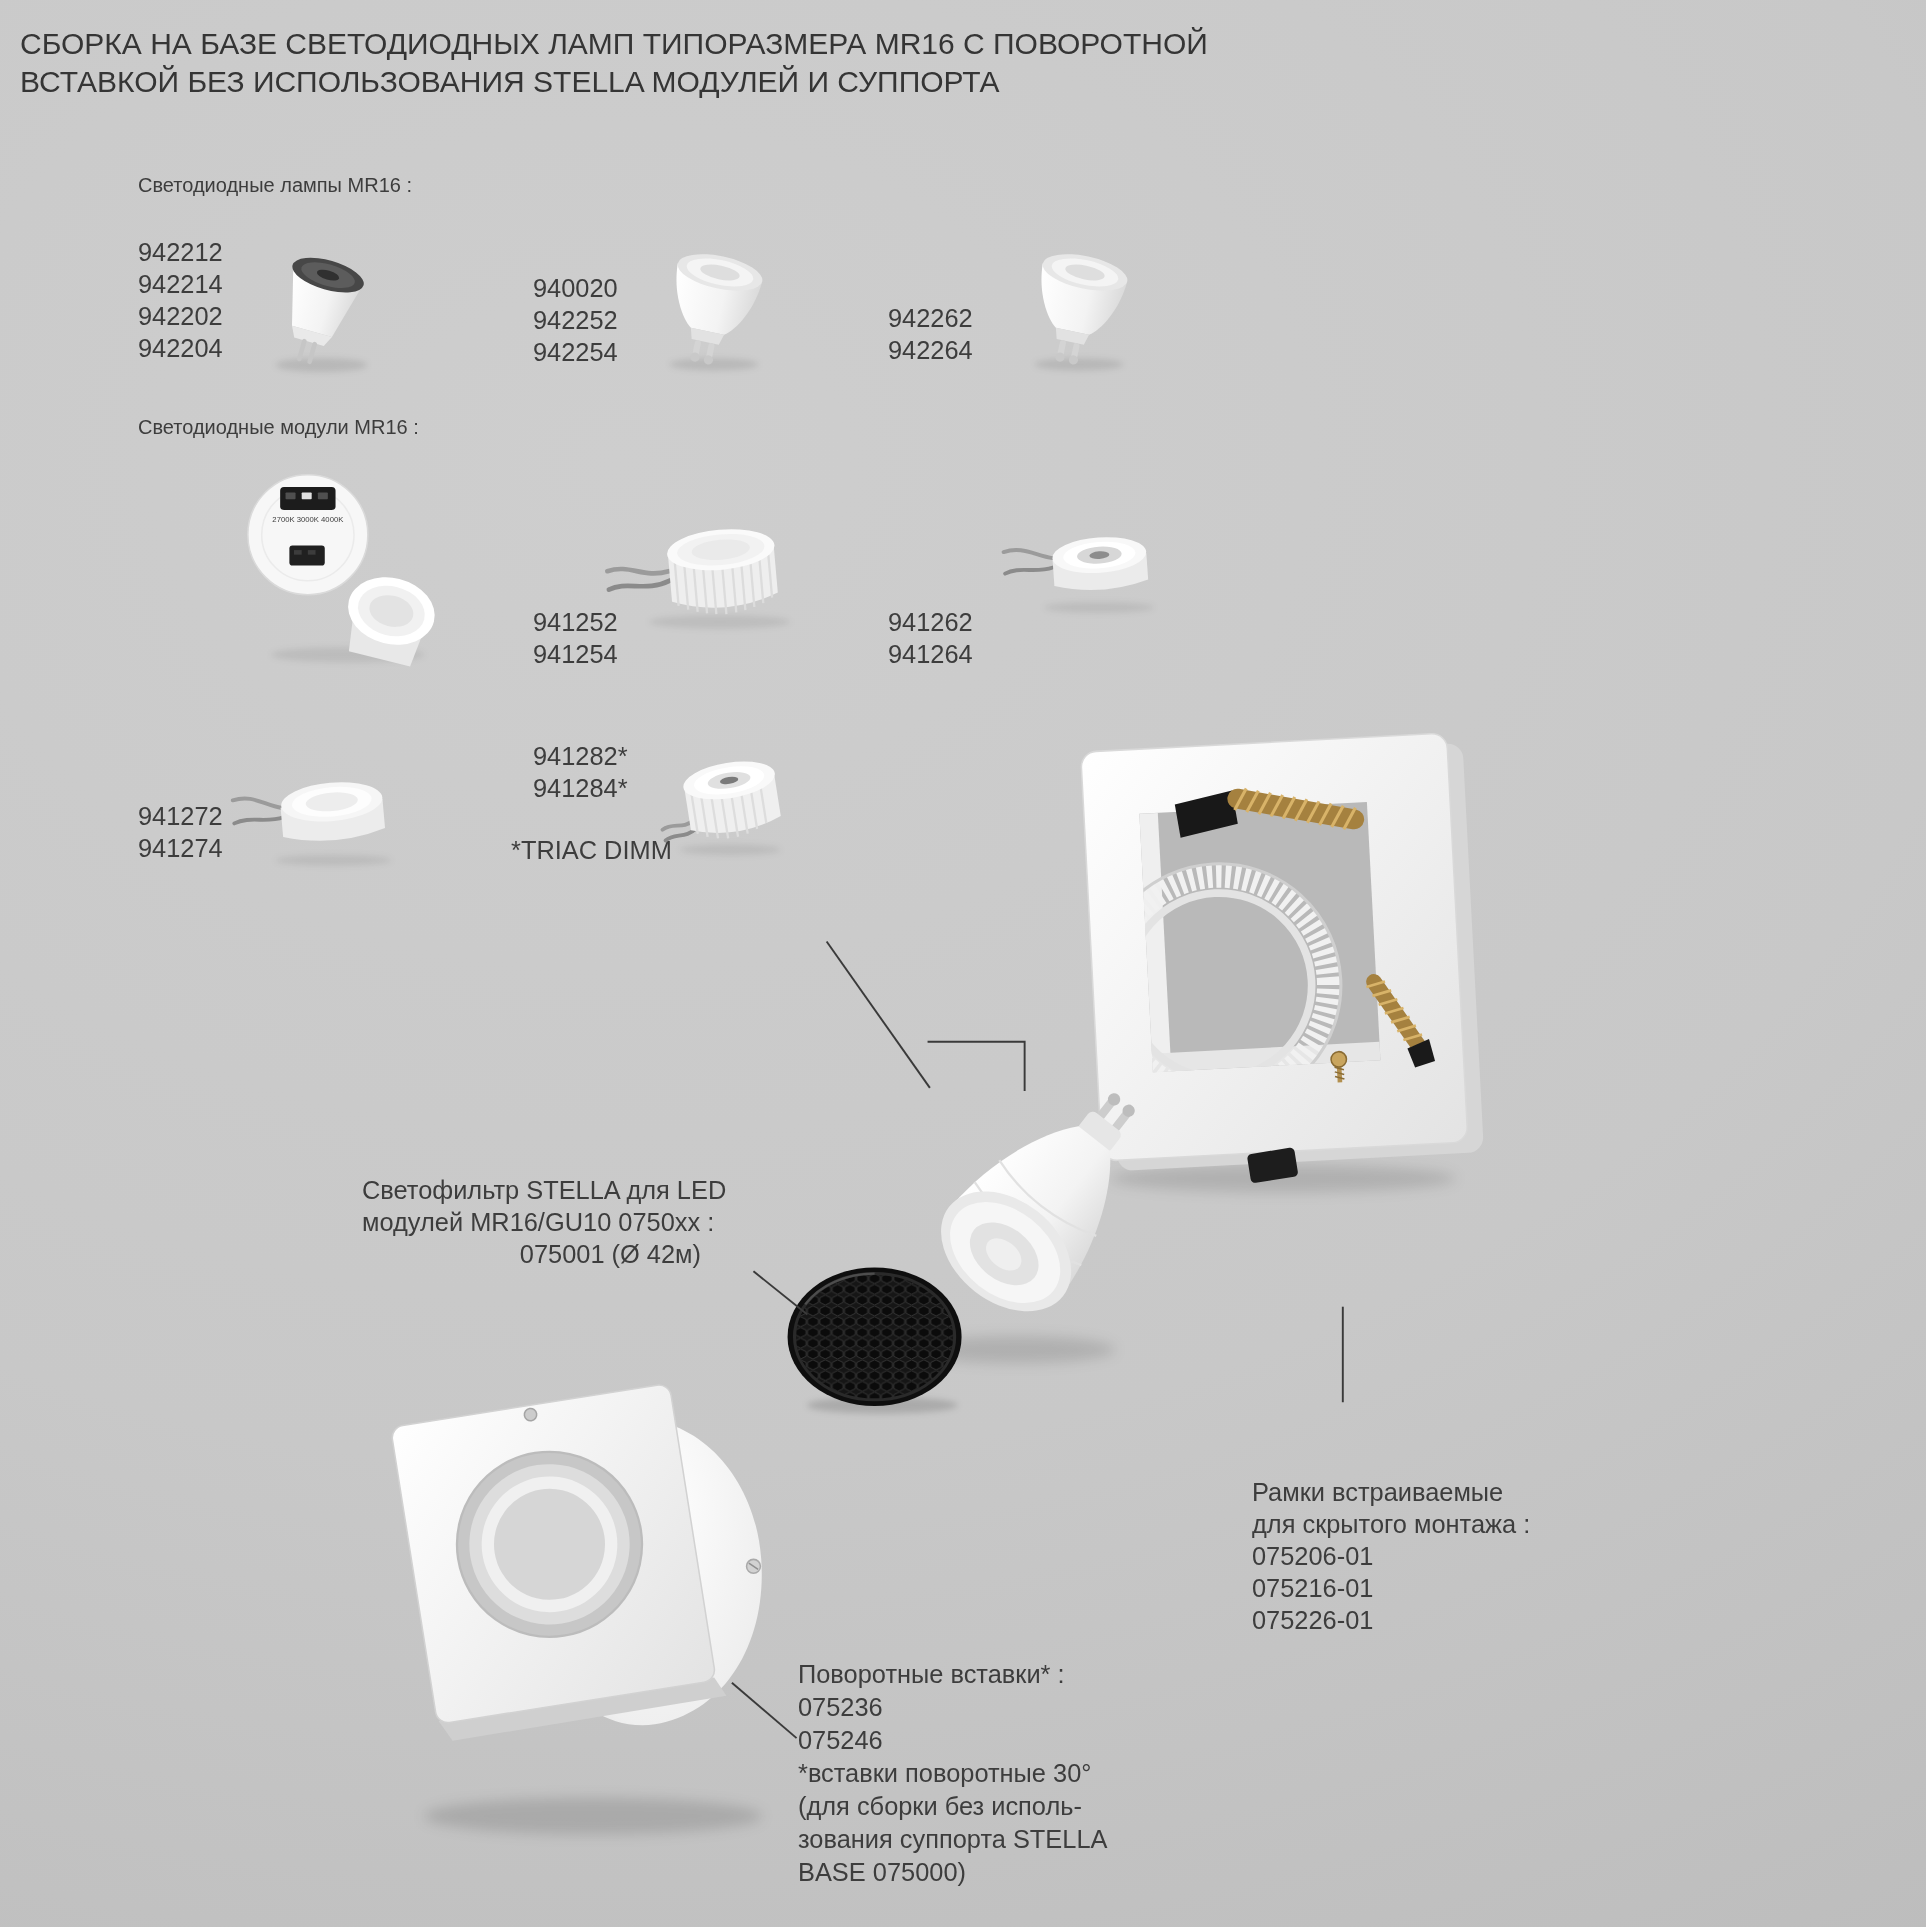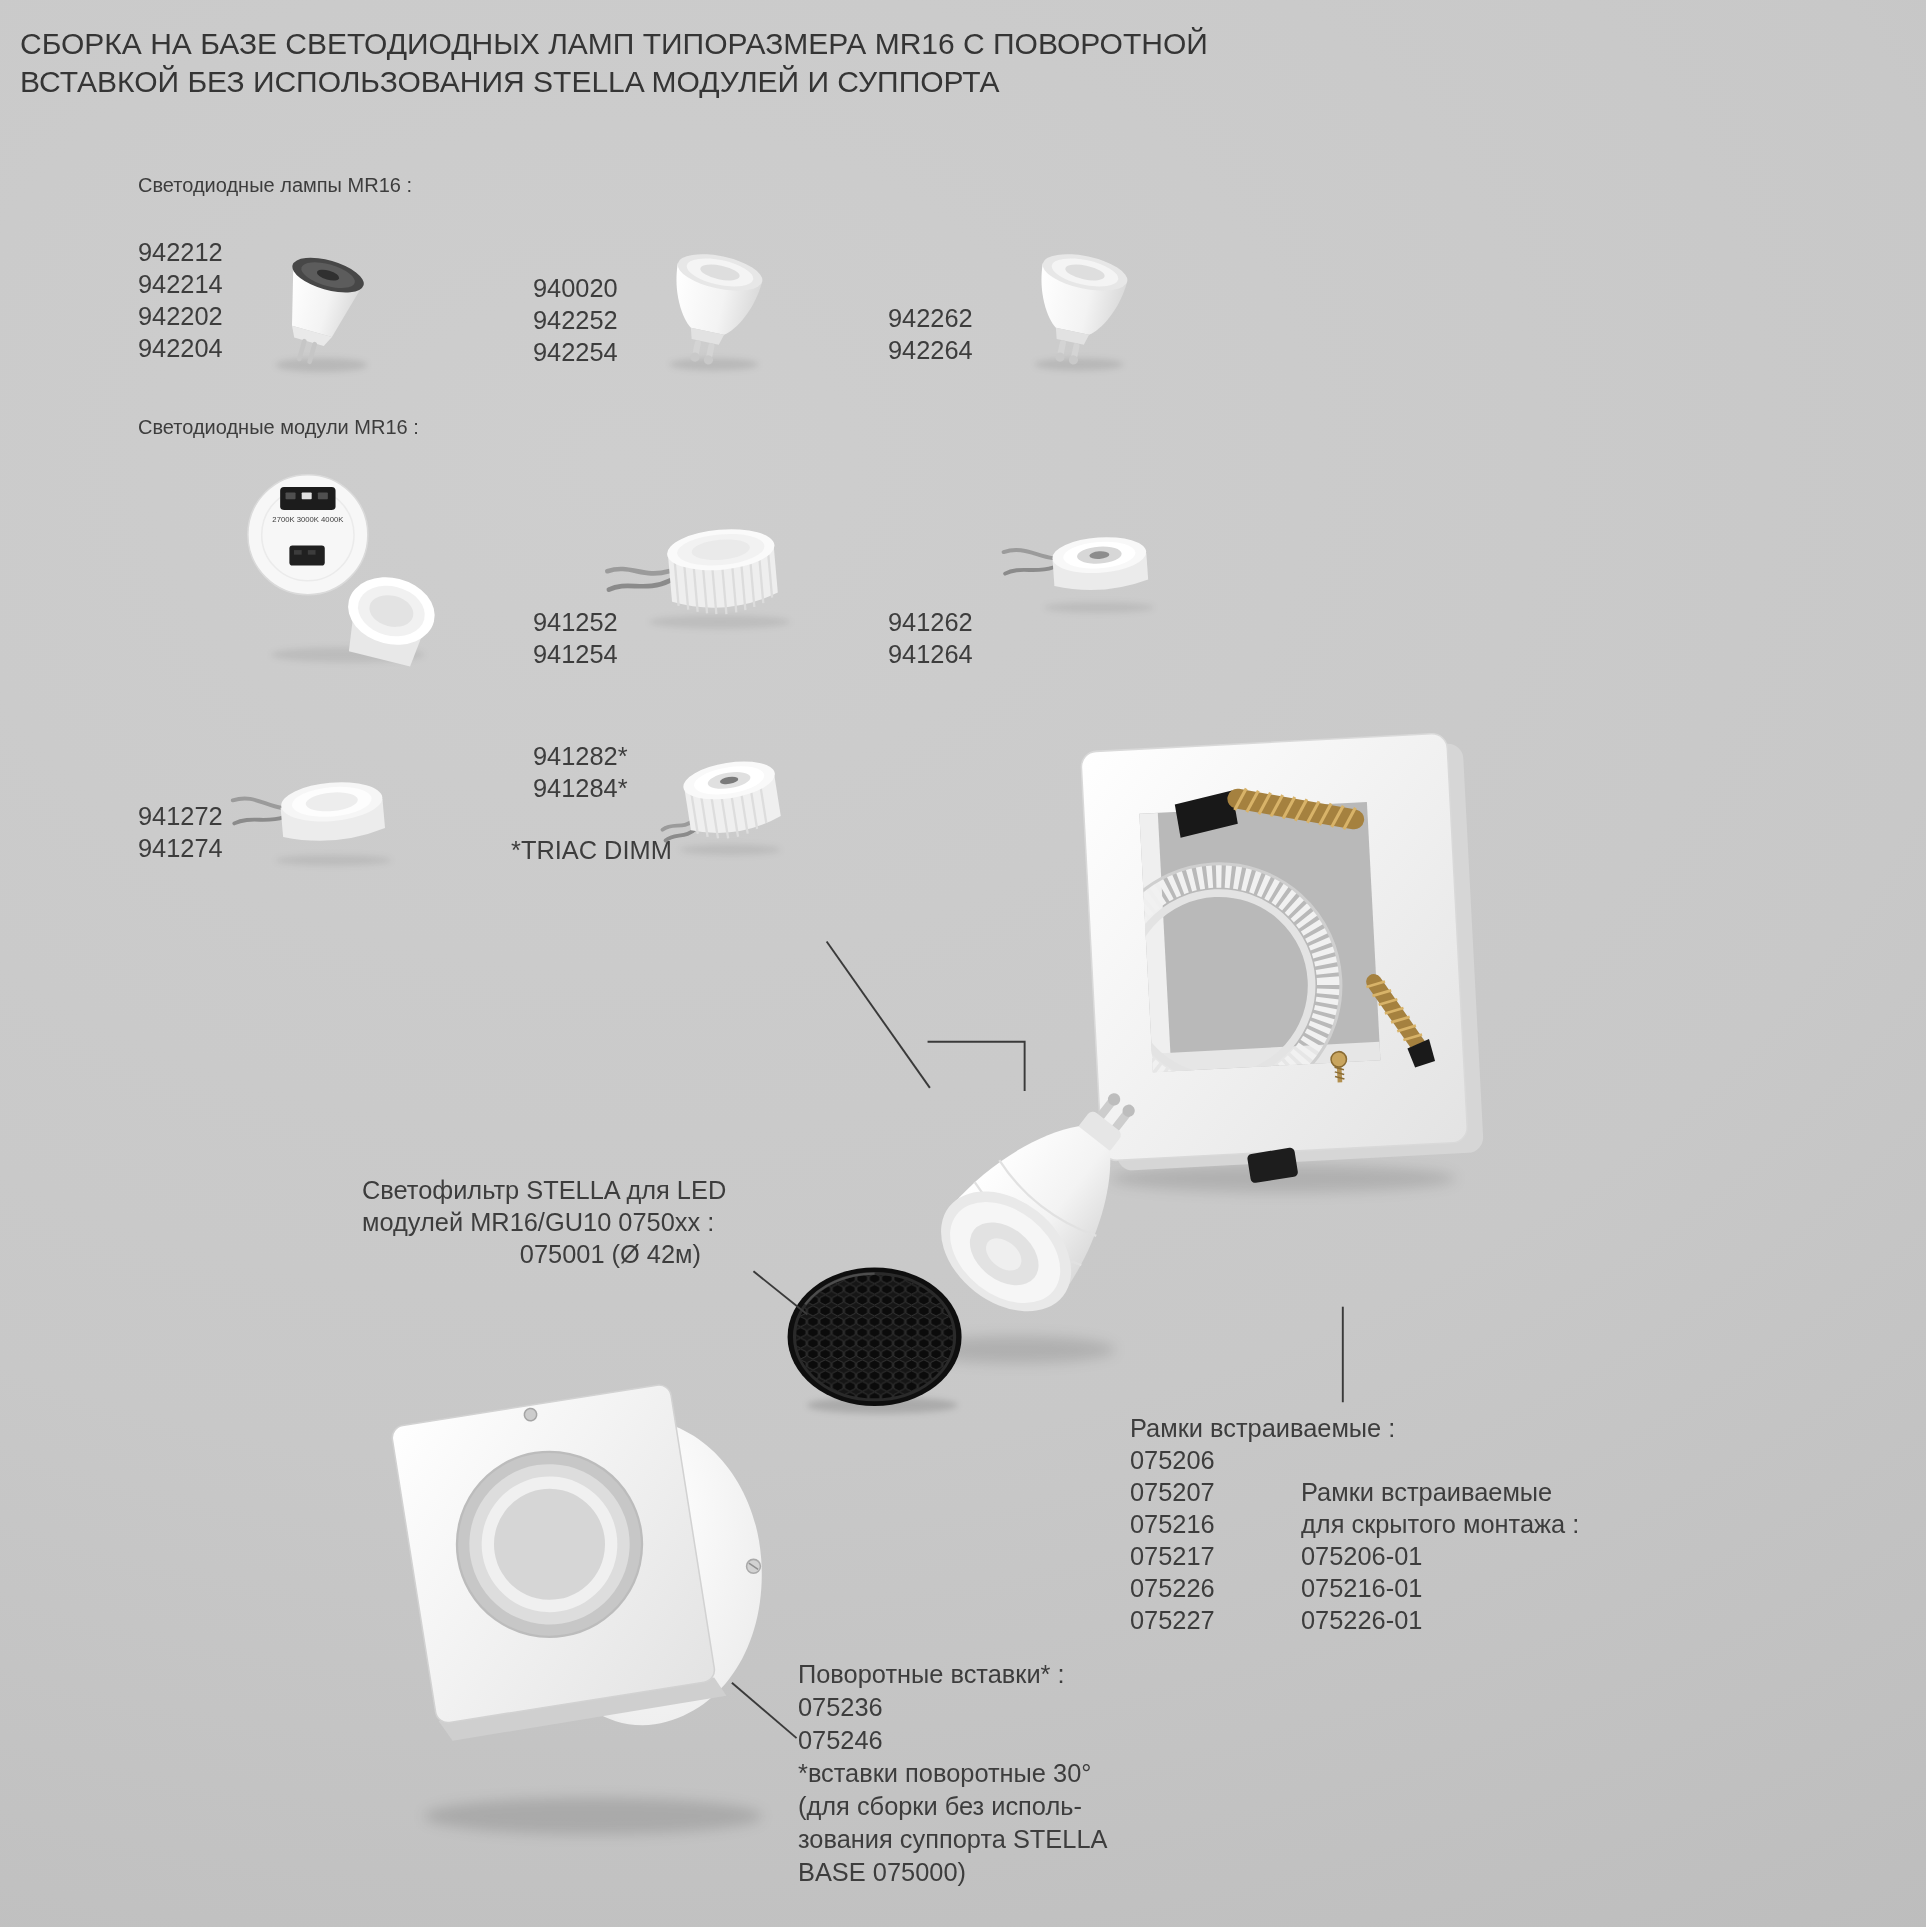--- a/index.html
+++ b/index.html
@@ -345,33 +345,22 @@
       <circle cx="220" cy="100" r="8" fill="#cccccc" stroke="#a5a5a5" stroke-width="2"></circle>
     </g>
   </svg>
 
   <div class="abs lbl right" style="left:362px; top:1174px; width:339px;">
       <div>Светофильтр STELLA для LED</div>
       <div>модулей MR16/GU10 0750xx :</div>
       <div>075001 (Ø 42м)</div>
     </div>
 
-  <div class="abs lbl" style="left:1130px; top:1412px; line-height:32px;">
-    <div>Рамки встраиваемые :</div>
-    <div>
-        <div>075206</div>
-        <div>075207</div>
-        <div>075216</div>
-        <div>075217</div>
-        <div>075226</div>
-        <div>075227</div>
-      </div>
-  </div>
-
-  <div class="abs lbl" style="left:1301px; top:1476px; line-height:32px;">
+
+  <div class="abs lbl" style="left:1252px; top:1476px; line-height:32px;">
     <div>
         <div>Рамки встраиваемые</div>
         <div>для скрытого монтажа :</div>
       </div>
     <div>
         <div>075206-01</div>
         <div>075216-01</div>
         <div>075226-01</div>
       </div>
   </div>

